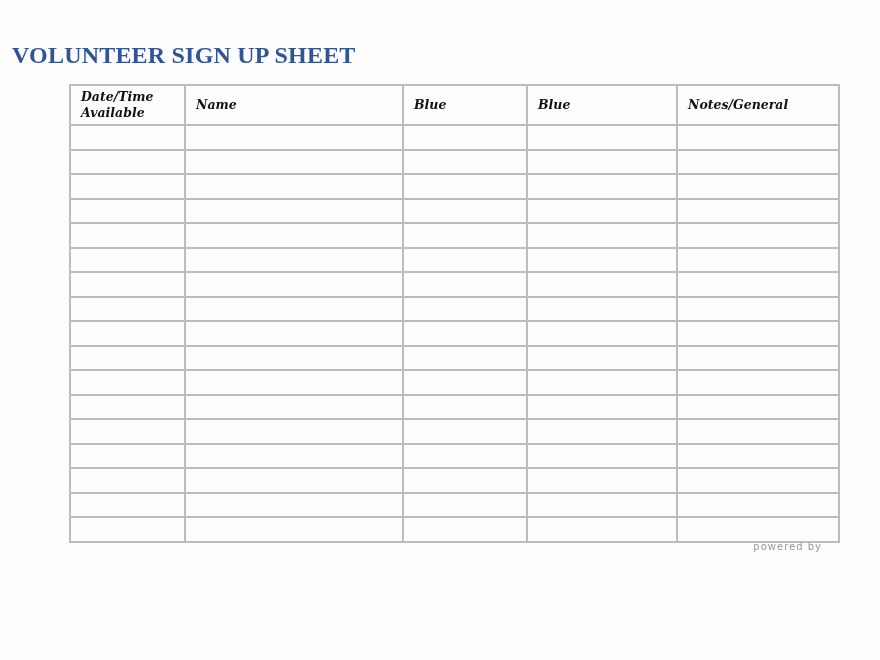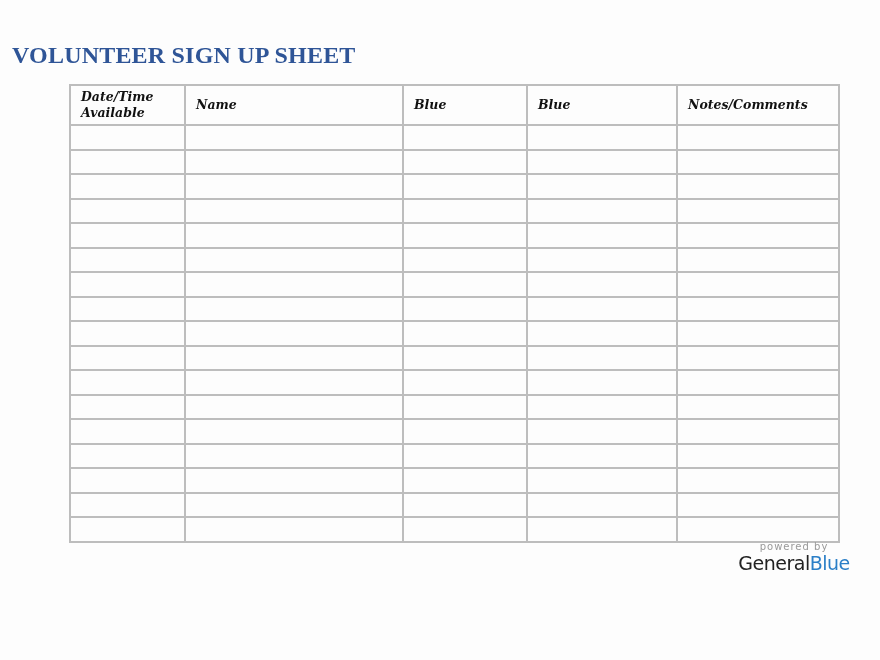--- a/index.html
+++ b/index.html
@@ -2,21 +2,21 @@
 <html><head>
 <meta charset="utf-8">
 <style>
   html, body { margin:0; padding:0; }
   body { width:880px; height:660px; background:#fdfdfd; position:relative; overflow:hidden; font-family:"DejaVu Serif", serif; }
   .title { position:absolute; top:42px; left:12px; width:880px; text-align:left; color:#2f5597; font-family:"Liberation Serif", serif; font-weight:bold; font-size:24px; letter-spacing:0.2px; }
   table.sheet { position:absolute; left:69px; top:84px; border-collapse:collapse; table-layout:fixed; width:769px;font-style:italic; }
   table.sheet th, table.sheet td { border:2px solid #bdbdbd; padding:0; }
   table.sheet th { height:38px; text-align:left; font-family:"DejaVu Serif", serif; font-weight:bold; font-size:12.5px; color:#111; padding-left:10px; line-height:16px; }
   table.sheet td { height:22.5px; }
-  .brand { position:absolute; left:733px; top:541px; width:122px; text-align:center; }
+  .brand { position:absolute; left:700px; top:541px; width:122px; text-align:right; }
   .powered { font-family:"DejaVu Sans", sans-serif; font-size:10px; color:#999; letter-spacing:1px; }
   .gb { font-family:"DejaVu Sans", sans-serif; font-size:19px; color:#222; line-height:22px; letter-spacing:-0.5px; }
   .gb .blue { color:#2b7fc7; }
 </style>
 </head>
 <body>
 
 <div class="title">VOLUNTEER SIGN UP SHEET</div>
 
 <table class="sheet">
@@ -26,21 +26,21 @@
       <col style="width:124px">
       <col style="width:150px">
       <col style="width:162px">
   </colgroup>
   <thead>
     <tr>
       <th><span>Date/Time</span><br><span>Available</span></th>
       <th>Name</th>
       <th>Blue</th>
       <th>Blue</th>
-      <th>Notes/Comments</th>
+      <th>Notes/General</th>
     </tr>
   </thead>
   <tbody id="tbody">
       <tr>
         <td></td>
         <td></td>
         <td></td>
         <td></td>
         <td></td>
       </tr>
@@ -154,14 +154,13 @@
         <td></td>
         <td></td>
         <td></td>
         <td></td>
       </tr>
     </tbody>
 </table>
 
 <div class="brand">
   <div class="powered">powered by</div>
-  <div class="gb"><span>General</span><span class="blue">Blue</span></div>
 </div>
 
 </body></html>

